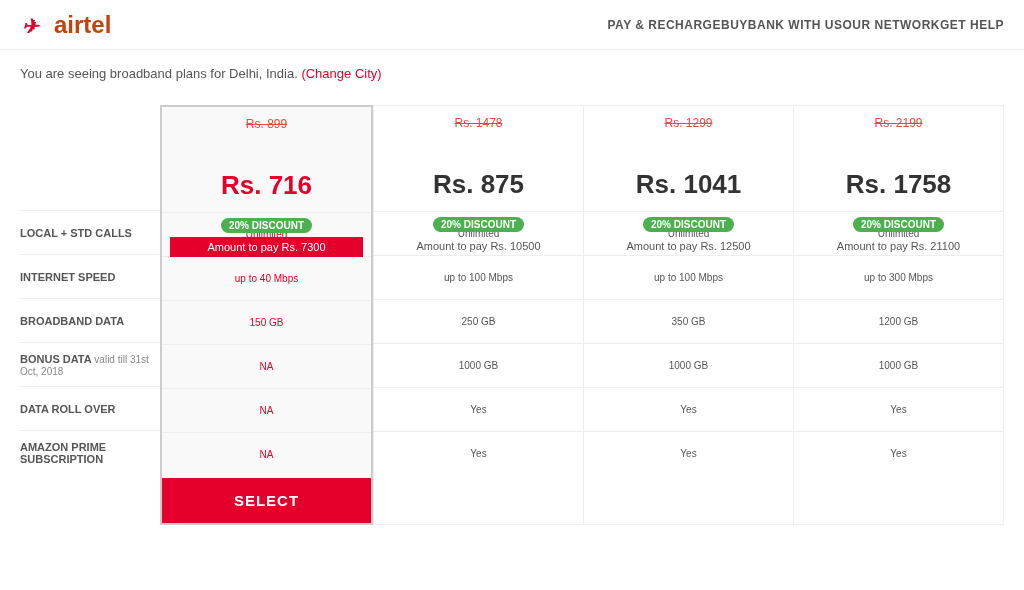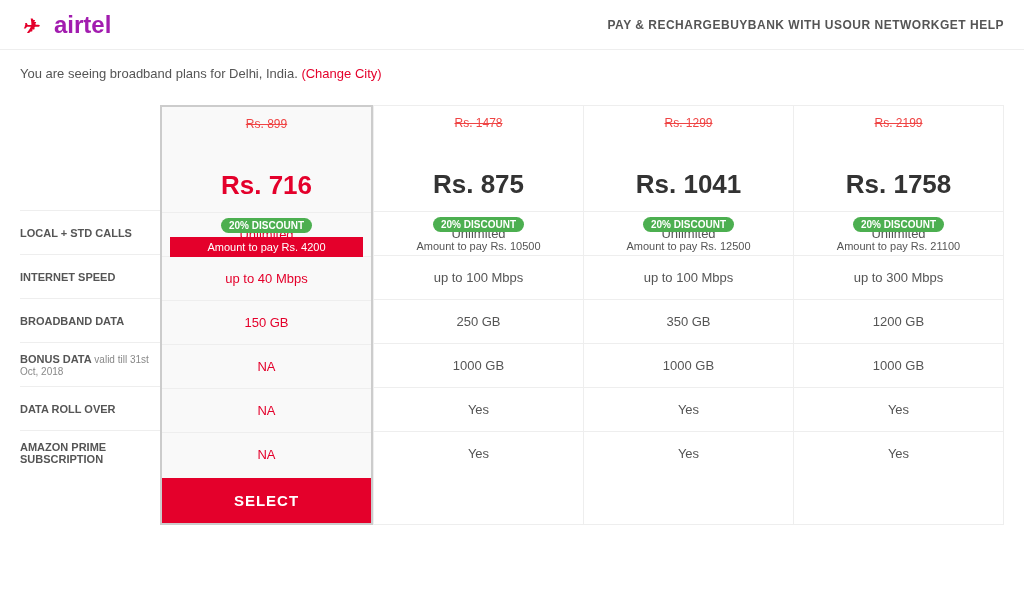--- a/index.html
+++ b/index.html
@@ -137,21 +137,21 @@
     }
 
     .plan-cell {
       text-align: center;
       padding: 12px 8px;
       height: 44px;
       display: flex;
       align-items: center;
       justify-content: center;
       border-top: 1px solid #eee;
-      font-size: 13px;
+      font-size: 10px;
       color: #555;
     }
     .plan-col.highlighted .plan-cell { color: #e4002b; }
 
     .select-btn {
       display: block;
       width: 100%;
       background: #e4002b;
       color: #fff;
       border: none;
@@ -194,21 +194,21 @@
     }
   </style>
 </head>
 <body>
 
 <div class="header">
   <div class="logo">
   <svg width="28" height="28" viewBox="0 0 28 28">
     <text x="2" y="22" font-size="20" fill="#e4002b" font-family="Arial" font-weight="bold" font-style="italic">✈</text>
   </svg>
-  <span style="color:#a21caf;font-size:24px;font-weight:bold;font-family:Arial;">airtel</span>
+  <span style="color:#c2410c;font-size:24px;font-weight:bold;font-family:Arial;">airtel</span>
 </div>
   <nav>
     <a href="#">PAY &amp; RECHARGE</a>
     <a href="#">BUY</a>
     <a href="#">BANK WITH US</a>
     <a href="#">OUR NETWORK</a>
     <a href="#">GET HELP</a>
   </nav>
 </div>
 
@@ -249,21 +249,21 @@
 
     <div class="plans-grid">
 
       <div class="plan-col highlighted">
         <div class="plan-header">
           <div class="original-price">Rs. 899</div>
           <div class="current-price">
             <span>Rs. 716</span>
           </div>
           <div><span class="discount-badge">20% DISCOUNT</span></div>
-          <div class="amount-to-pay">Amount to pay Rs. 4200</div>
+          <div class="amount-to-pay">Amount to pay Rs. 7300</div>
         </div>
         <div class="plan-cell">Unlimited</div>
         <div class="plan-cell">up to 40 Mbps</div>
         <div class="plan-cell">150 GB</div>
         <div class="plan-cell">NA</div>
         <div class="plan-cell">NA</div>
         <div class="plan-cell">NA</div>
         <button class="select-btn">SELECT</button>
       </div>
 

